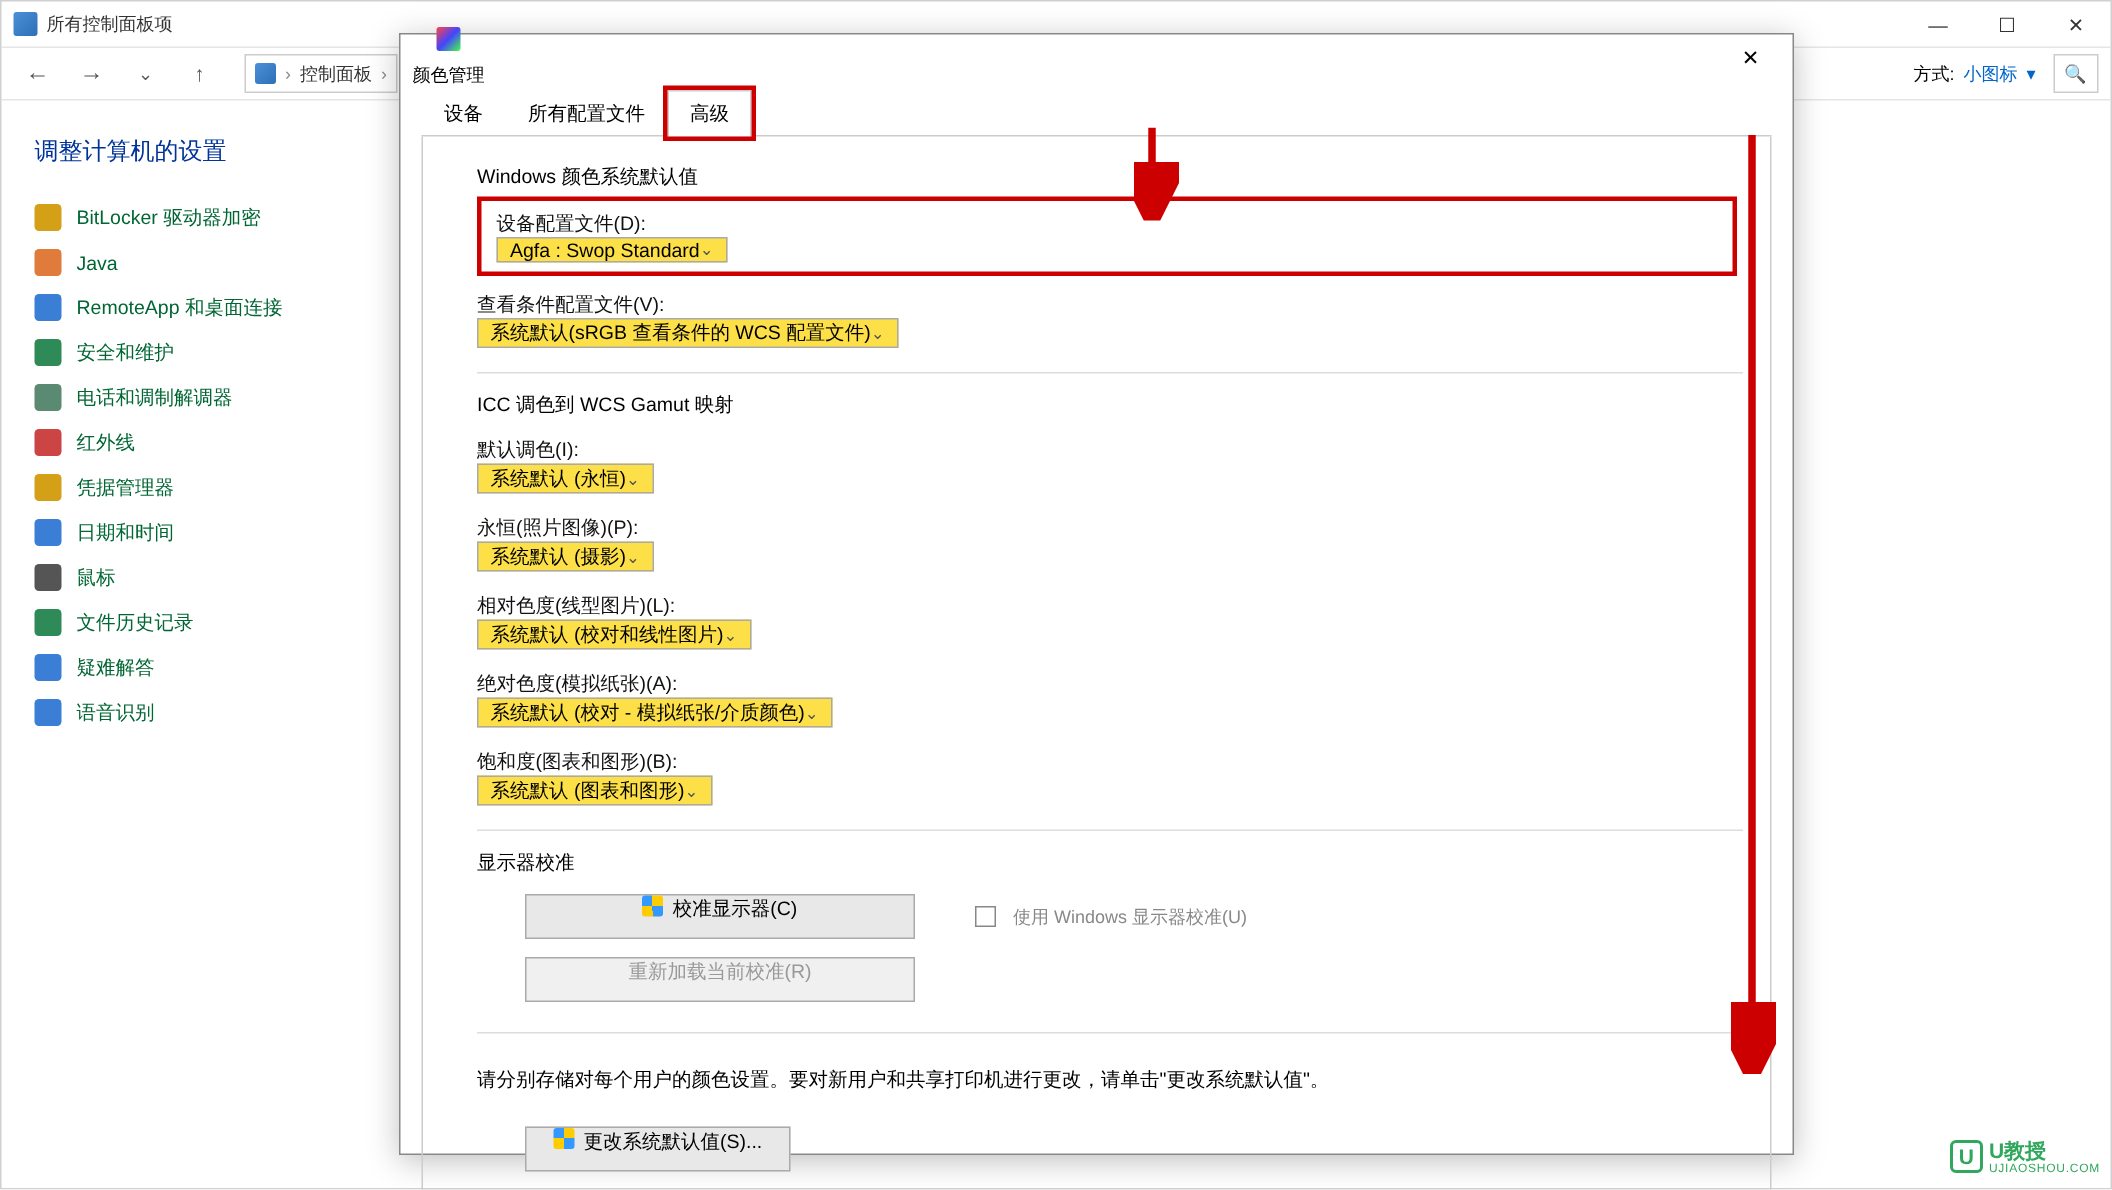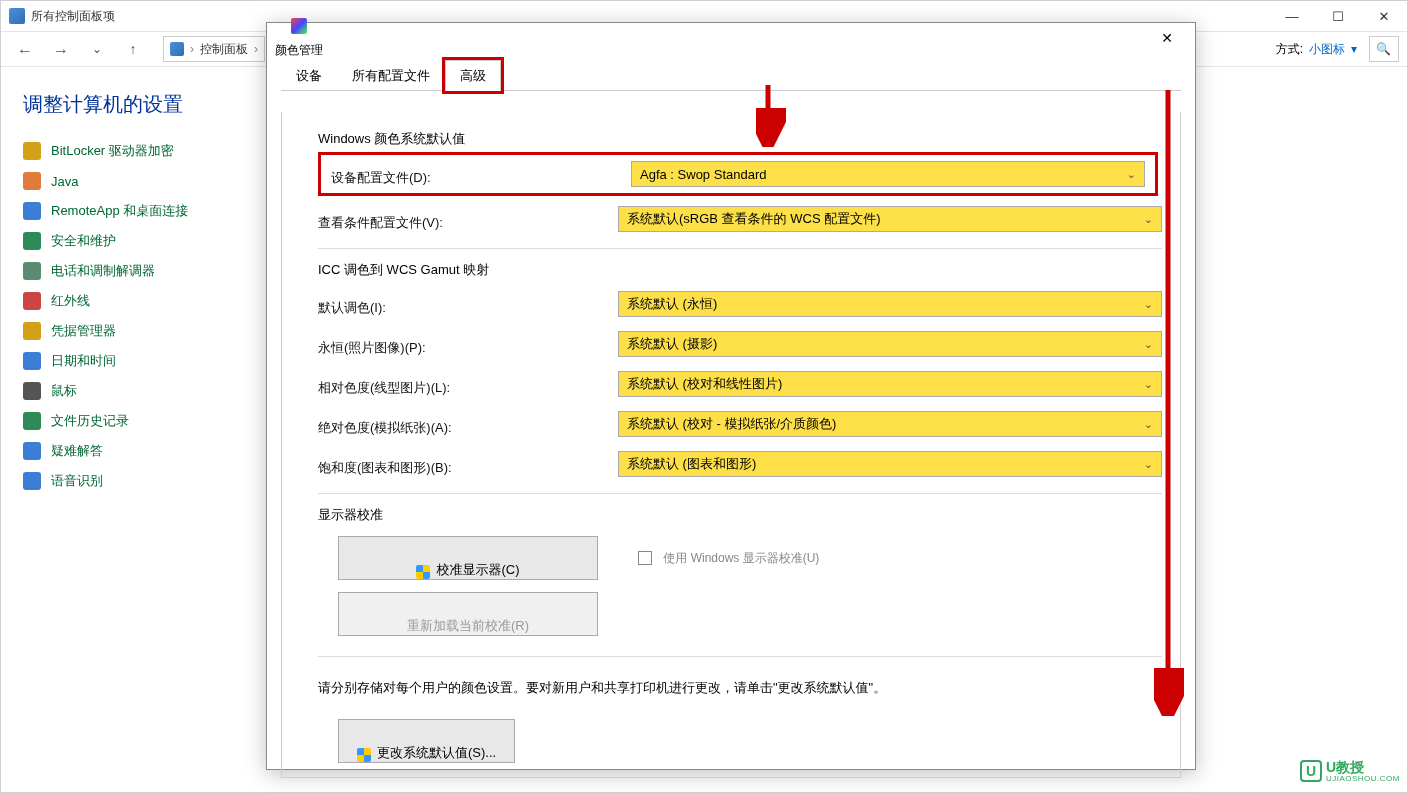--- a/index.html
+++ b/index.html
@@ -17,49 +17,49 @@
   .nav-arrow { width: 32px; height: 28px; display: flex; align-items: center; justify-content: center; color: #555; font-size: 16px; }
   .nav-addr { flex: 0 0 auto; margin-left: 10px; display: flex; align-items: center; gap: 6px; border: 1px solid #ccc; height: 26px; padding: 0 6px; font-size: 12px; color: #333; }
   .nav-addr .sep { color: #888; }
   .nav-spacer { flex: 1; }
   .view-mode { display: flex; align-items: center; gap: 6px; font-size: 12px; margin-right: 8px; }
   .view-mode a { color: #0066cc; text-decoration: none; }
   .search-box { border: 1px solid #ccc; height: 26px; width: 30px; display: flex; align-items: center; justify-content: center; color: #888; }
 
   .parent-body { display: flex; padding: 0; }
   .parent-main { padding: 18px 12px; }
-  .parent-heading { font-size: 20px; color: #003399; margin: 6px 0 24px 10px; }
+  .parent-heading { font-size: 16px; color: #003399; margin: 6px 0 24px 10px; }
   .cp-list { display: flex; flex-direction: column; gap: 12px; padding-left: 10px; }
   .cp-item { display: flex; align-items: center; gap: 10px; color: #006633; font-size: 13px; }
   .cp-item .icon { width: 18px; height: 18px; border-radius: 3px; display:inline-block; }
 
   
   .dialog { position: absolute; top: 22px; left: 266px; width: 930px; height: 748px; background: #fff; border: 1px solid #888; box-shadow: 0 4px 20px rgba(0,0,0,0.25); }
   .dlg-titlebar { height: 30px; display: flex; align-items: center; justify-content: space-between; padding: 0 8px 0 8px; }
   .dlg-title { display: flex; align-items: center; gap: 8px; font-size: 12px; flex-direction: column; }
   .dlg-close { width: 40px; height: 28px; display: flex; align-items: center; justify-content: center; font-size: 14px; }
-  .dlg-body { padding: 6px 14px 14px 14px; height: calc(100% - 30px); display:flex; flex-direction:column;gap:21px; }
+  .dlg-body { padding: 6px 14px 14px 14px; height: calc(100% - 30px); display:flex; flex-direction:column; }
 
   .tabs { display: flex; border-bottom: 1px solid #ccc; }
   .tab { padding: 6px 14px; border: 1px solid transparent; border-bottom: none; font-size: 13px; background: transparent; position: relative; top: 1px; }
   .tab.active { border-color: #ccc; background: #fff; }
   .tab.highlight { outline: 3px solid #cc0000; }
 
   .tab-content { border: 1px solid #ccc; border-top: none; padding: 18px 18px 12px 36px; flex: 1; display:flex; flex-direction:column; }
 
   .section-title { font-size: 13px; margin-bottom: 4px; }
   .highlight-box { border: 3px solid #cc0000; padding: 6px 10px; margin-right: 4px; }
   .sep-line { height: 1px; background: #ddd; margin: 2px 0 12px 0; }
 
-  .form-row { display: flex; align-items: flex-end; margin-bottom: 14px; }
+  .form-row { display: flex; align-items: flex-start; margin-bottom: 14px; flex-direction: column; }
   .form-label { width: 300px; font-size: 13px; color: #111; }
   .form-select { flex: 1; height: 26px; border: 1px solid #aaa; background: #fde047; display: flex; align-items: center; justify-content: space-between; padding: 0 8px; font-size: 13px; }
   .form-select .chev { color: #555; font-size: 11px; }
 
-  .btn { height: 44px; border: 1px solid #aaa; background: #e8e8e8; display: inline-flex; align-items: flex-end; justify-content: center; padding: 0 18px; font-size: 13px; gap: 6px; }
+  .btn { height: 30px; border: 1px solid #aaa; background: #e8e8e8; display: inline-flex; align-items: flex-start; justify-content: center; padding: 0 18px; font-size: 13px; gap: 6px; margin-left: 12px; }
   .btn.disabled { color: #999; background: #f0f0f0; }
   .shield { width: 14px; height: 14px; background: conic-gradient(#ffcc00 0 25%, #3399ff 25% 50%, #ffcc00 50% 75%, #3399ff 75% 100%); border-radius: 2px; display:inline-block; }
   .checkbox { width: 14px; height: 14px; border: 1px solid #888; display: inline-block; margin-right: 8px; vertical-align: middle; }
 
   .dlg-footer { display:flex; justify-content:flex-end; padding: 10px 4px 4px 0; }
   .close-btn { width: 102px; height: 28px; border: 1px solid #888; background: #fef9c3; font-size: 10px; display:flex;align-items:center;justify-content:center; }
   .close-btn-wrap { border: 3px solid #cc0000; padding: 3px; }
   .close-btn-inner { border: 2px solid #2b579a; padding: 2px; }
 
   

